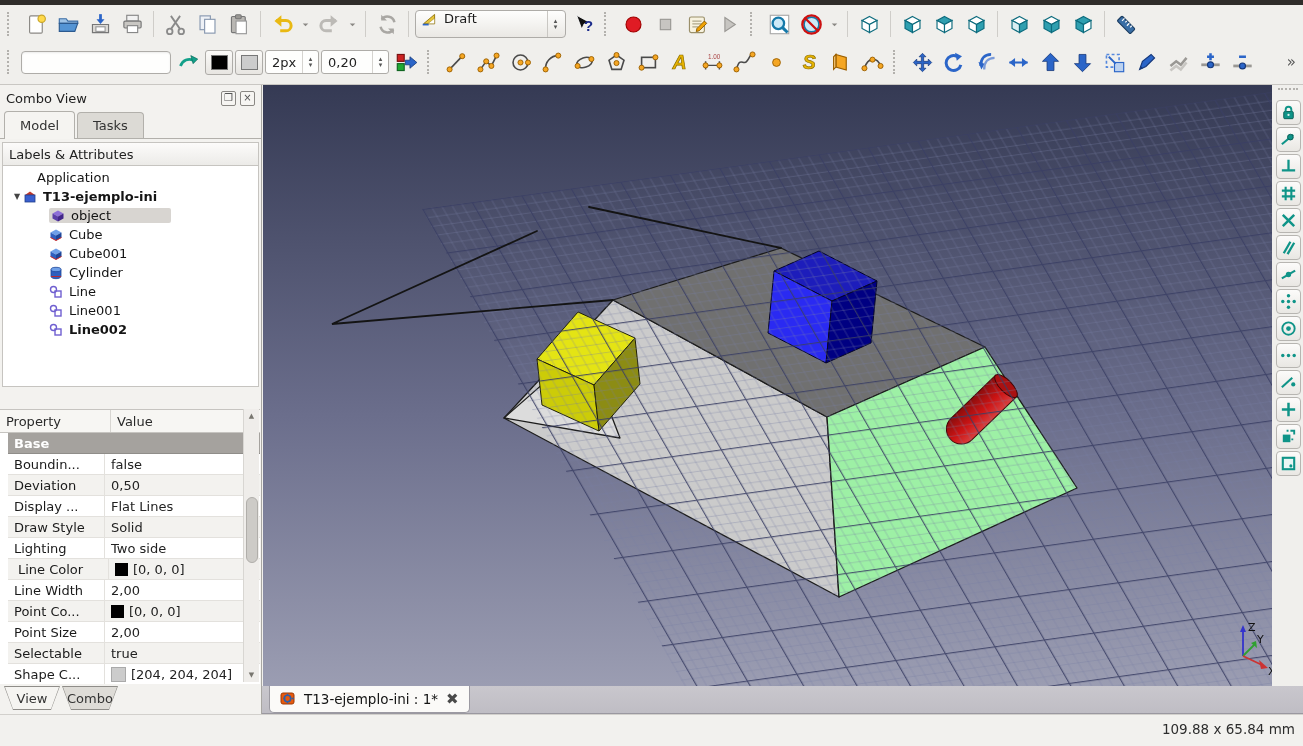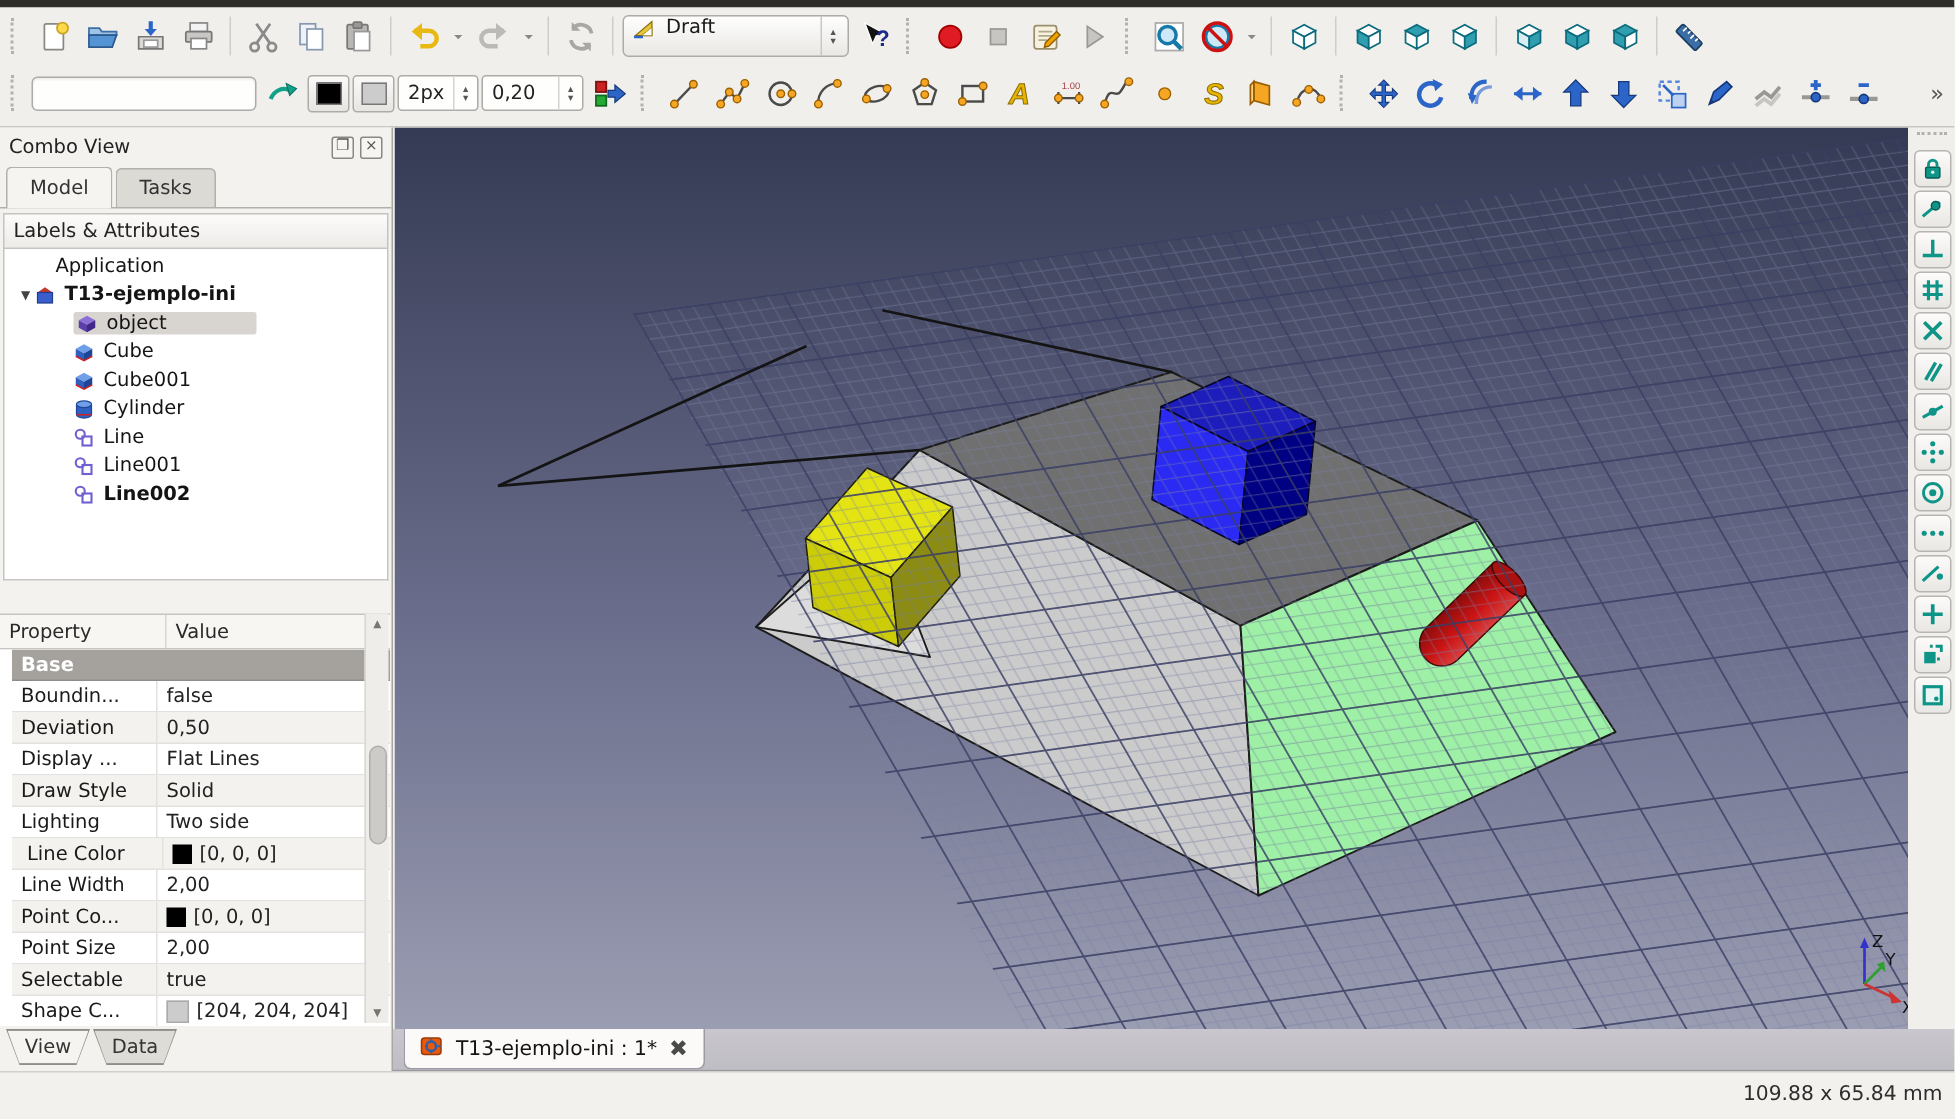--- a/index.html
+++ b/index.html
@@ -815,21 +815,21 @@
       <div class="ad">▼</div>
     </div>
   </div>
   <div id="btabs">
     <div class="btab">
         <div class="outer"></div>
         <div class="inner">View</div>
       </div>
     <div class="btab inactive">
         <div class="outer"></div>
-        <div class="inner">Data</div>
+        <div class="inner">Combo</div>
       </div>
   </div>
 </div>
 
 <div id="viewport">
 <svg width="1009" height="601" viewBox="0 0 1009 601">
   <defs>
     <linearGradient id="bgg" x1="0" y1="0" x2="0" y2="1">
       <stop offset="0" stop-color="#353a54"></stop>
           <stop offset="0.55" stop-color="#6b6e8c"></stop>

